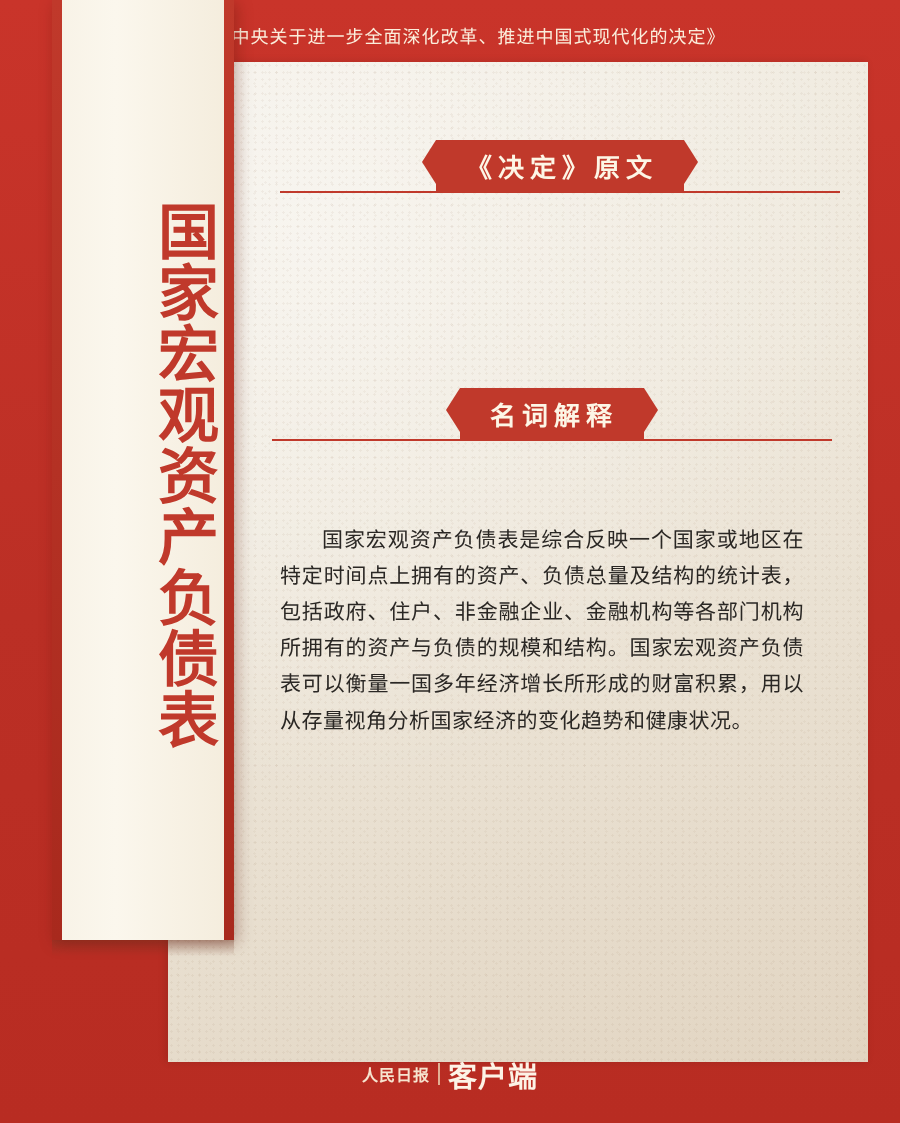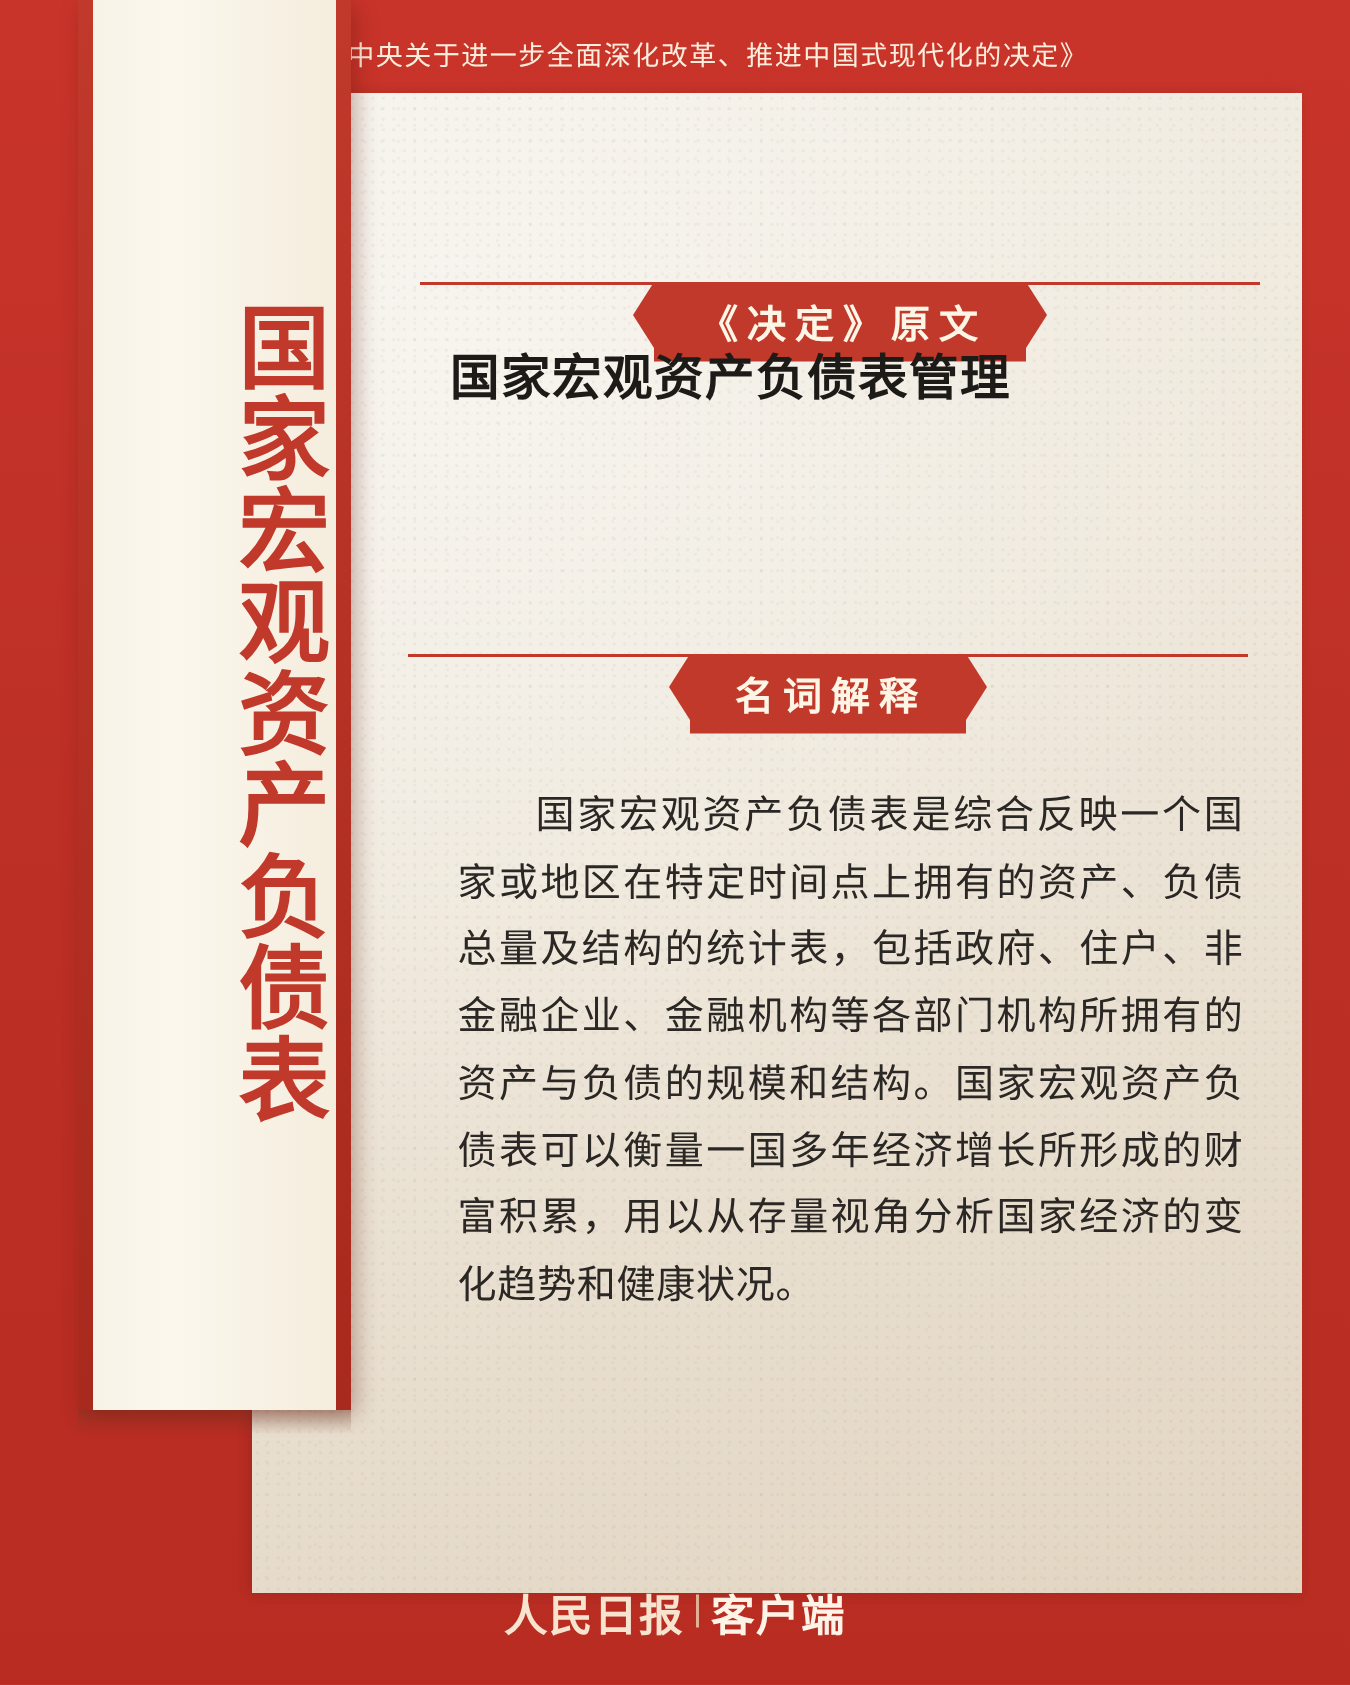--- a/index.html
+++ b/index.html
@@ -108,24 +108,23 @@
     writing-mode: vertical-rl;
     text-orientation: upright;
     white-space: nowrap;
     font-family: "Liberation Serif", "DejaVu Serif", serif;
   }
 
   
   .ribbon-wrap {
     position: absolute;
     display: flex;
-    align-items: flex-start;
+    align-items: flex-end;
     justify-content: center;
     width: 560px;
-    margin-top: 48px;
   }
   .ribbon-wrap .rule {
     flex: 1;
     height: 2px;
     background: #c0392b;
   }
   .ribbon {
     position: relative;
     background: #c0392b;
     color: #fdf6e6;
@@ -169,46 +168,46 @@
     font-weight: bold;
     line-height: 1.55;
     letter-spacing: 1px;
     font-family: "Liberation Serif", "DejaVu Serif", serif;
   }
   .quote-line { display: block; white-space: nowrap; }
 
   
   .explain {
     position: absolute;
-    left: 305px;
+    left: 280px;
     top: 522px;
     width: 524px;
     color: #2a2724;
-    font-size: 26px;
+    font-size: 21px;
     line-height: 1.72;
     letter-spacing: 0.5px;
     text-align: justify;
     text-indent: 2em;
     font-family: "Liberation Serif", "DejaVu Serif", serif;
   }
 
   
   .footer {
     position: absolute;
     left: 0;
     bottom: 28px;
     width: 900px;
     display: flex;
     align-items: center;
     justify-content: center;
     gap: 8px;
   }
   .footer .rmrb {
     color: #f6e4cf;
-    font-size: 29px;
+    font-size: 16px;
     font-weight: bold;
     letter-spacing: 1px;
     font-family: "Liberation Serif", "DejaVu Serif", serif;
   }
   .footer .divider {
     width: 2px;
     height: 22px;
     background: #e9c8a8;
     opacity: 0.85;
   }
@@ -236,21 +235,20 @@
   </div>
   <div class="banner-bottom"></div>
 
   <div class="ribbon-wrap" id="ribbon-yuanwen">
     <div class="rule"></div>
     <div class="ribbon">《决定》原文</div>
     <div class="rule"></div>
   </div>
 
   <div class="quote">
-    <span class="quote-line">国家宏观资产负债表管理</span>
   </div>
 
   <div class="ribbon-wrap" id="ribbon-jieshi">
     <div class="rule"></div>
     <div class="ribbon">名词解释</div>
     <div class="rule"></div>
   </div>
 
   <div class="explain">国家宏观资产负债表是综合反映一个国家或地区在特定时间点上拥有的资产、负债总量及结构的统计表，包括政府、住户、非金融企业、金融机构等各部门机构所拥有的资产与负债的规模和结构。国家宏观资产负债表可以衡量一国多年经济增长所形成的财富积累，用以从存量视角分析国家经济的变化趋势和健康状况。</div>
 

